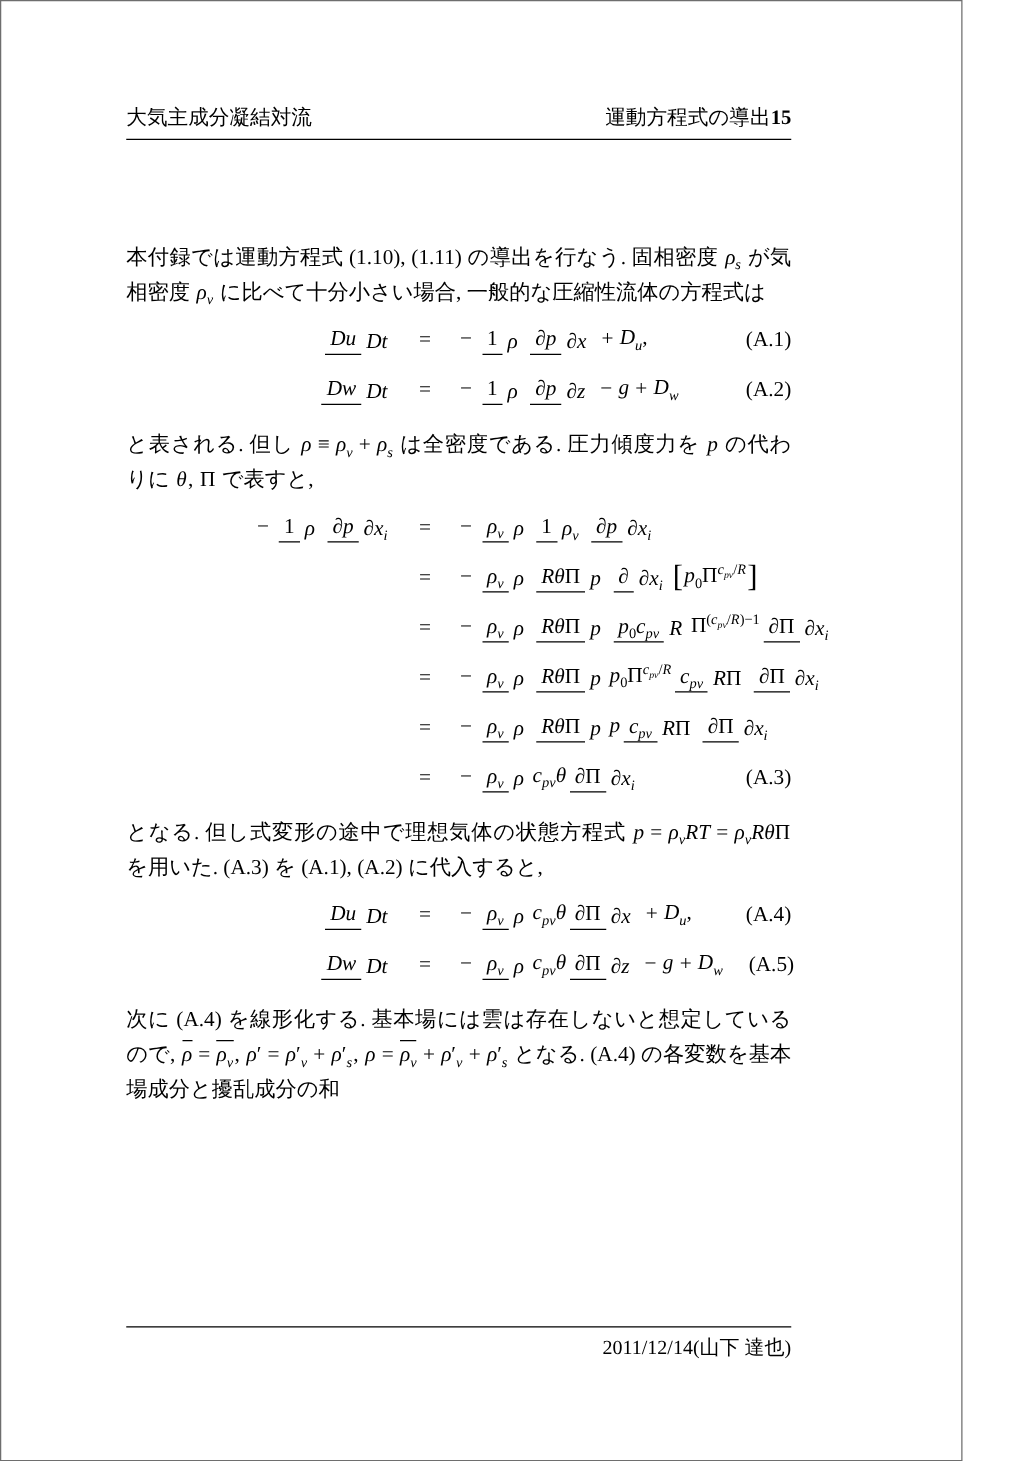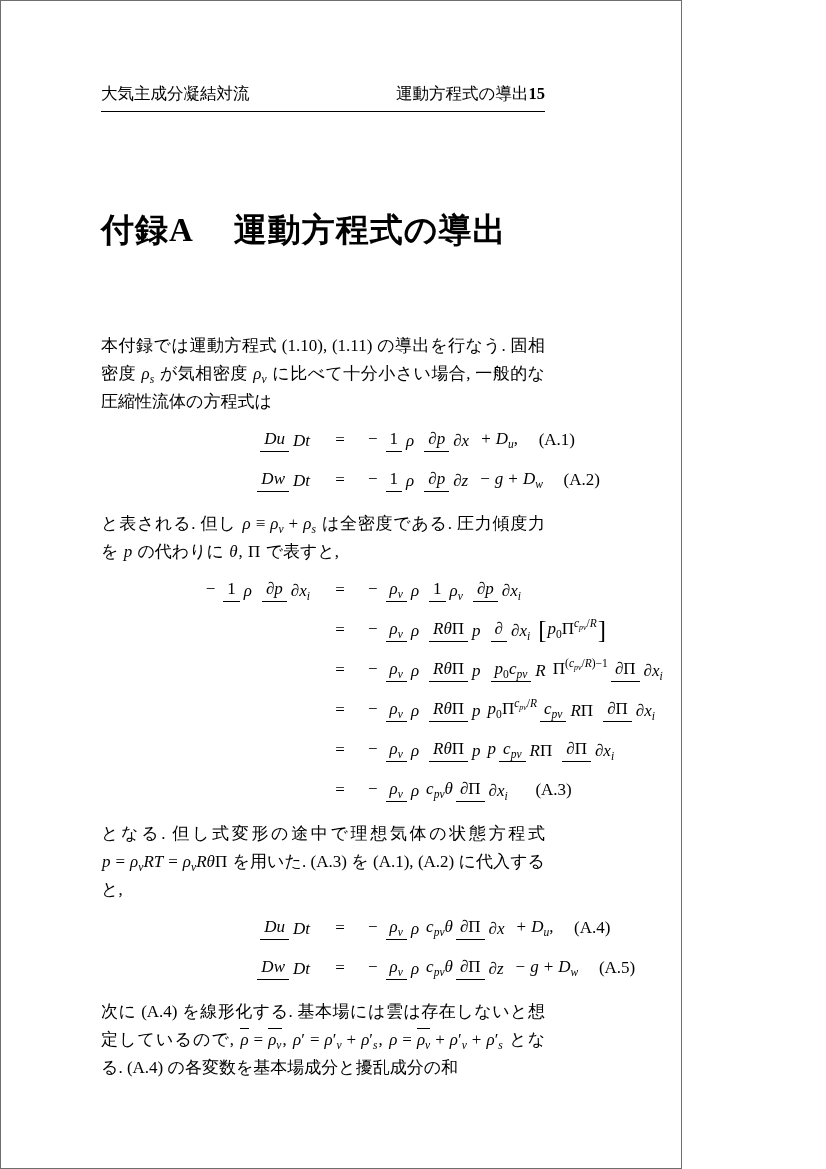--- a/index.html
+++ b/index.html
@@ -1,18 +1,18 @@
 <!DOCTYPE html>
 <html><head>
 <meta charset="utf-8">
 <style>
   html,body{margin:0;padding:0;background:#ffffff;}
   .page{
     position:relative;
-    width:682px;height:1169px;
+    width:770px;height:1169px;
     box-sizing:border-box;
     background:#ffffff;
     border:1px solid #6e6e6e;
     padding:82px 136px 0 100px;
     color:#000;
     font-family:"Liberation Serif","DejaVu Serif",serif;
     font-size:17px;
     overflow:hidden;
   }
   
@@ -64,23 +64,20 @@
 <div class="page">
 
   <header class="hdr">
     <span>大気主成分凝結対流</span>
     <span class="hdr-right">
       <span>運動方程式の導出</span>
       <span class="pagenum">15</span>
     </span>
   </header>
 
-  <h1 class="chap-title">
-    <span>付録A</span><span class="title-gap"></span><span>運動方程式の導出</span>
-  </h1>
 
   <div id="doc-body">
       <p class="para">本付録では運動方程式 (1.10), (1.11) の導出を行なう. 固相密度 <span class="math"><span class="mi">ρ</span><sub><span class="mi">s</span></sub></span> が気相密度 <span class="math"><span class="mi">ρ</span><sub><span class="mi">v</span></sub></span> に比べて十分小さい場合, 一般的な圧縮性流体の方程式は</p>
       <div class="eqblock eq-pair">
         <div class="eqline">
           <span class="eq-lhs math"><span class="mfrac">
               <span class="mnum"><span class="mi">D</span><span class="mi">u</span></span>
               <span class="mden"><span class="mi">D</span><span class="mi">t</span></span>
             </span></span>
           <span class="eq-sign">=</span>
@@ -243,14 +240,17 @@
             </span><span class="mi">c</span><sub><span class="mi">pv</span></sub><span class="mi">θ</span><span class="mfrac">
               <span class="mnum"><span class="mi">∂</span><span class="mr">Π</span></span>
               <span class="mden"><span class="mi">∂</span><span class="mi">z</span></span>
             </span><span class="mo">−</span><span class="mi">g</span><span class="mo">+</span><span class="mi">D</span><sub><span class="mi">w</span></sub></span>
           <span class="eq-num">(A.5)</span>
         </div>
       </div>
       <p class="para">次に (A.4) を線形化する. 基本場には雲は存在しないと想定しているので, <span class="math"><span class="mbar"><span class="mi">ρ</span></span><span class="mo">=</span><span class="mbar"><span class="mi">ρ</span><sub><span class="mi">v</span></sub></span></span>, <span class="math"><span class="mi">ρ</span><span class="mr">′</span><span class="mo">=</span><span class="mi">ρ</span><span class="mr">′</span><sub><span class="mi">v</span></sub><span class="mo">+</span><span class="mi">ρ</span><span class="mr">′</span><sub><span class="mi">s</span></sub></span>, <span class="math"><span class="mi">ρ</span><span class="mo">=</span><span class="mbar"><span class="mi">ρ</span><sub><span class="mi">v</span></sub></span><span class="mo">+</span><span class="mi">ρ</span><span class="mr">′</span><sub><span class="mi">v</span></sub><span class="mo">+</span><span class="mi">ρ</span><span class="mr">′</span><sub><span class="mi">s</span></sub></span> となる. (A.4) の各変数を基本場成分と擾乱成分の和</p>
     </div>
 
+  <footer class="foot">
+    <span>2011/12/14(山下 達也)</span>
+  </footer>
 
 </div>
 
 </body></html>

